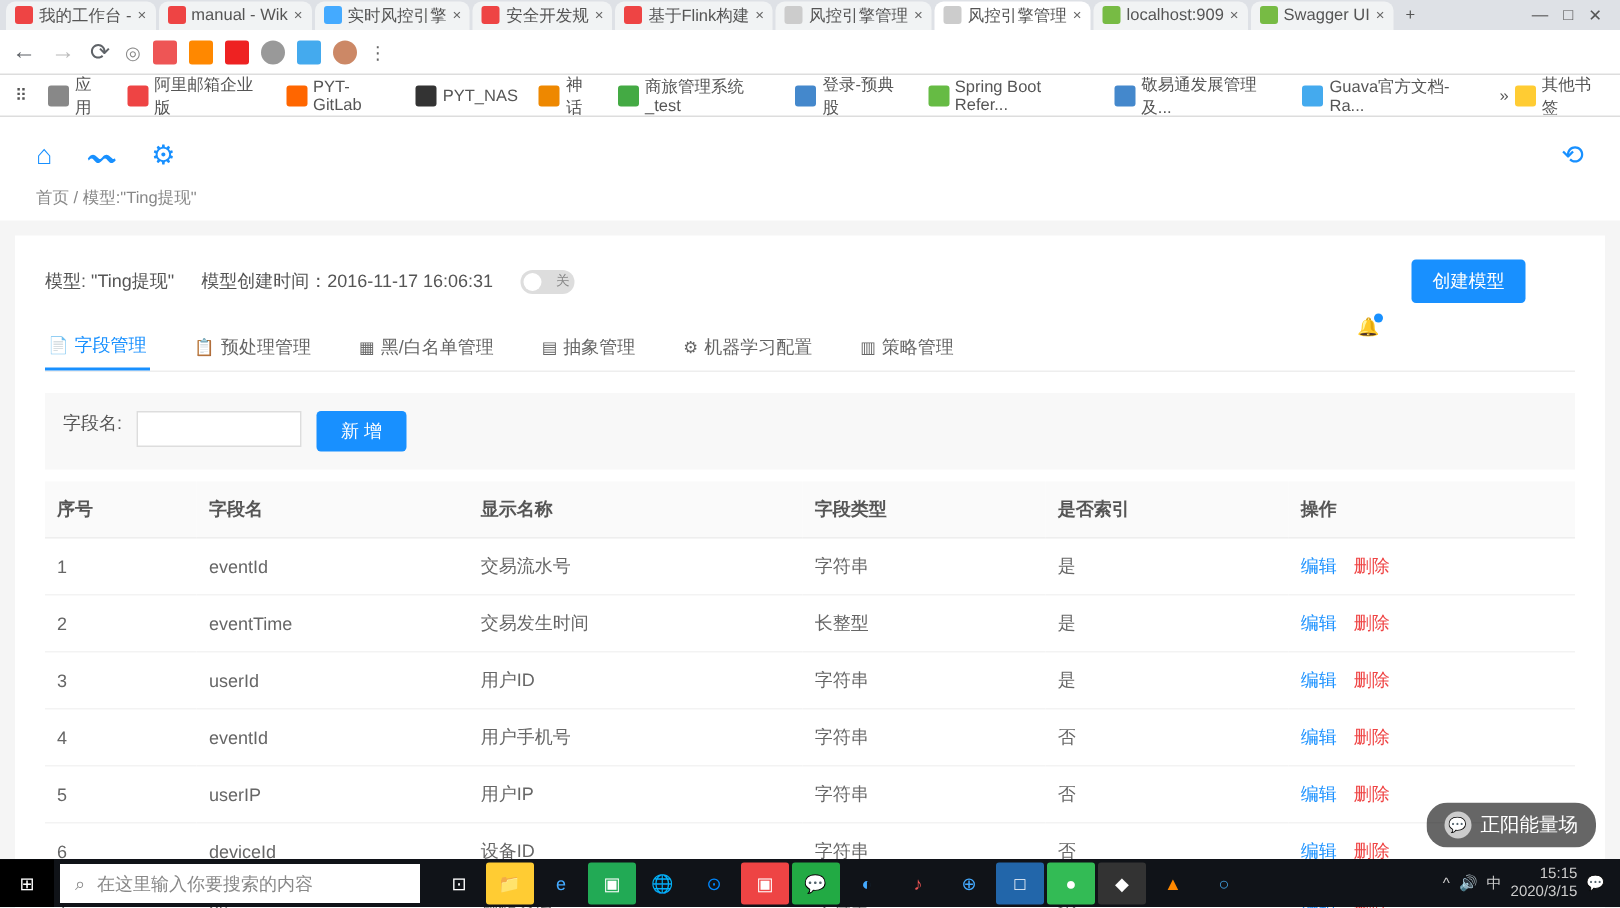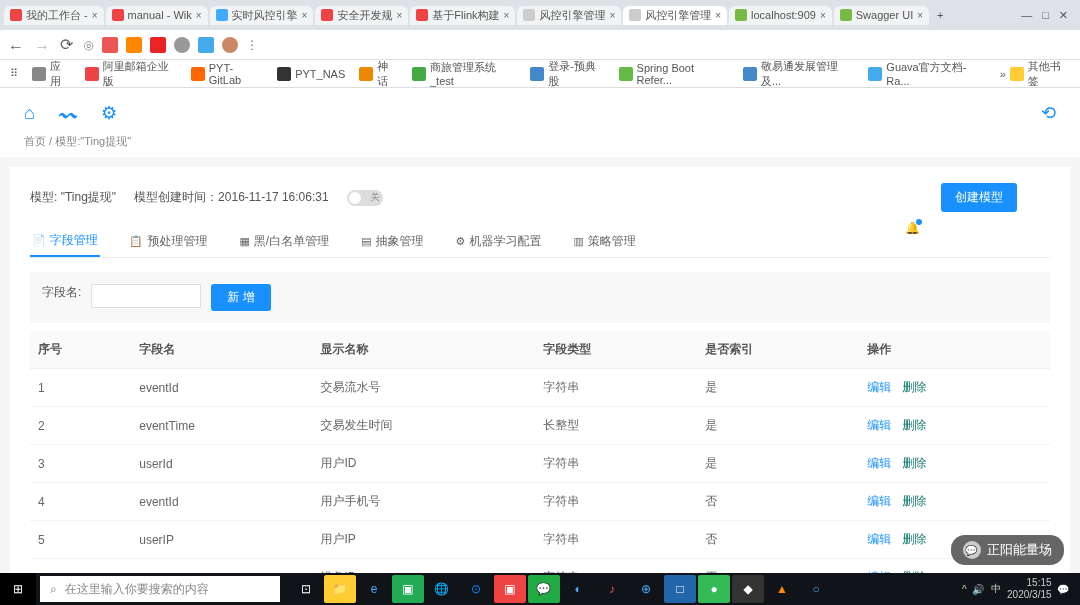--- a/index.html
+++ b/index.html
@@ -1,19 +1,19 @@
 <!DOCTYPE html>
 <html><head>
   <meta charset="utf-8">
   <style>
     * { margin: 0; padding: 0; box-sizing: border-box; font-family: "Microsoft YaHei", Arial, sans-serif; }
     body { background: #f5f5f5; font-size: 12px; color: #333; }
     
     
-    .browser-tabs { background: #dee1e6; height: 30px; display: flex; align-items: center; padding: 0 4px; font-size: 11px; }
+    .browser-tabs { background: #dee1e6; height: 20px; display: flex; align-items: center; padding: 0 4px; font-size: 11px; }
     .browser-tab { background: #f1f3f4; border-radius: 6px 6px 0 0; padding: 2px 6px; margin-right: 2px; display: flex; align-items: center; gap: 4px; max-width: 110px; overflow: hidden; white-space: nowrap; color: #555; }
     .browser-tab.active { background: #fff; }
     .tab-close { color: #666; font-size: 10px; }
     .tab-icon { width: 12px; height: 12px; background: #e34; border-radius: 2px; flex-shrink: 0; }
     .window-controls { margin-left: auto; display: flex; gap: 10px; padding-right: 8px; color: #555; }
     
     .addr-bar { background: #fff; height: 30px; display: flex; align-items: center; padding: 0 8px; gap: 10px; border-bottom: 1px solid #ddd; }
     .nav-btn { color: #5f6368; font-size: 16px; }
     .url-field { flex: 1; background: #f1f3f4; border-radius: 14px; padding: 4px 12px; color: #333; font-size: 12px; }
     .addr-icons { display: flex; gap: 8px; align-items: center; }
@@ -47,21 +47,21 @@
     
     .search-row { background: #f8f8f8; padding: 12px; display: flex; align-items: flex-start; gap: 10px; margin-bottom: 8px; }
     .search-label { font-size: 12px; color: #555; }
     .search-input { width: 110px; height: 24px; border: 1px solid #ddd; padding: 0 6px; }
     .search-btn { background: #1890ff; color: #fff; border: none; padding: 5px 16px; border-radius: 3px; font-size: 12px; }
     
     table { width: 100%; border-collapse: collapse; font-size: 12px; }
     th { text-align: left; padding: 10px 8px; color: #555; font-weight: 600; border-bottom: 1px solid #eee; background: #fafafa; }
     td { padding: 10px 8px; border-bottom: 1px solid #f3f3f3; color: #666; }
     .op-edit { color: #1890ff; margin-right: 8px; cursor: pointer; }
-    .op-del { color: #0f766e; cursor: pointer; font-family: Liberation Mono, monospace; }
+    .op-del { color: #ef4444; cursor: pointer; font-family: Liberation Mono, monospace; }
     
     
     .watermark { position: fixed; right: 16px; bottom: 40px; background: rgba(0,0,0,0.6); color: #fff; padding: 6px 12px; border-radius: 14px; font-size: 13px; display: flex; align-items: center; gap: 6px; }
     .wm-icon { width: 18px; height: 18px; background: #ccc; border-radius: 50%; display: flex; align-items: center; justify-content: center; font-size: 10px; }
     
     
     .taskbar { position: fixed; bottom: 0; left: 0; right: 0; height: 32px; background: #101318; display: flex; align-items: center; color: #fff; font-size: 12px; }
     .win-btn { width: 36px; height: 32px; display: flex; align-items: center; justify-content: center; background: #000; }
     .search-box { background: #fff; color: #888; height: 26px; margin: 0 4px; padding: 0 10px; display: flex; align-items: center; gap: 8px; width: 240px; }
     .task-icons { display: flex; gap: 2px; margin-left: 6px; }

